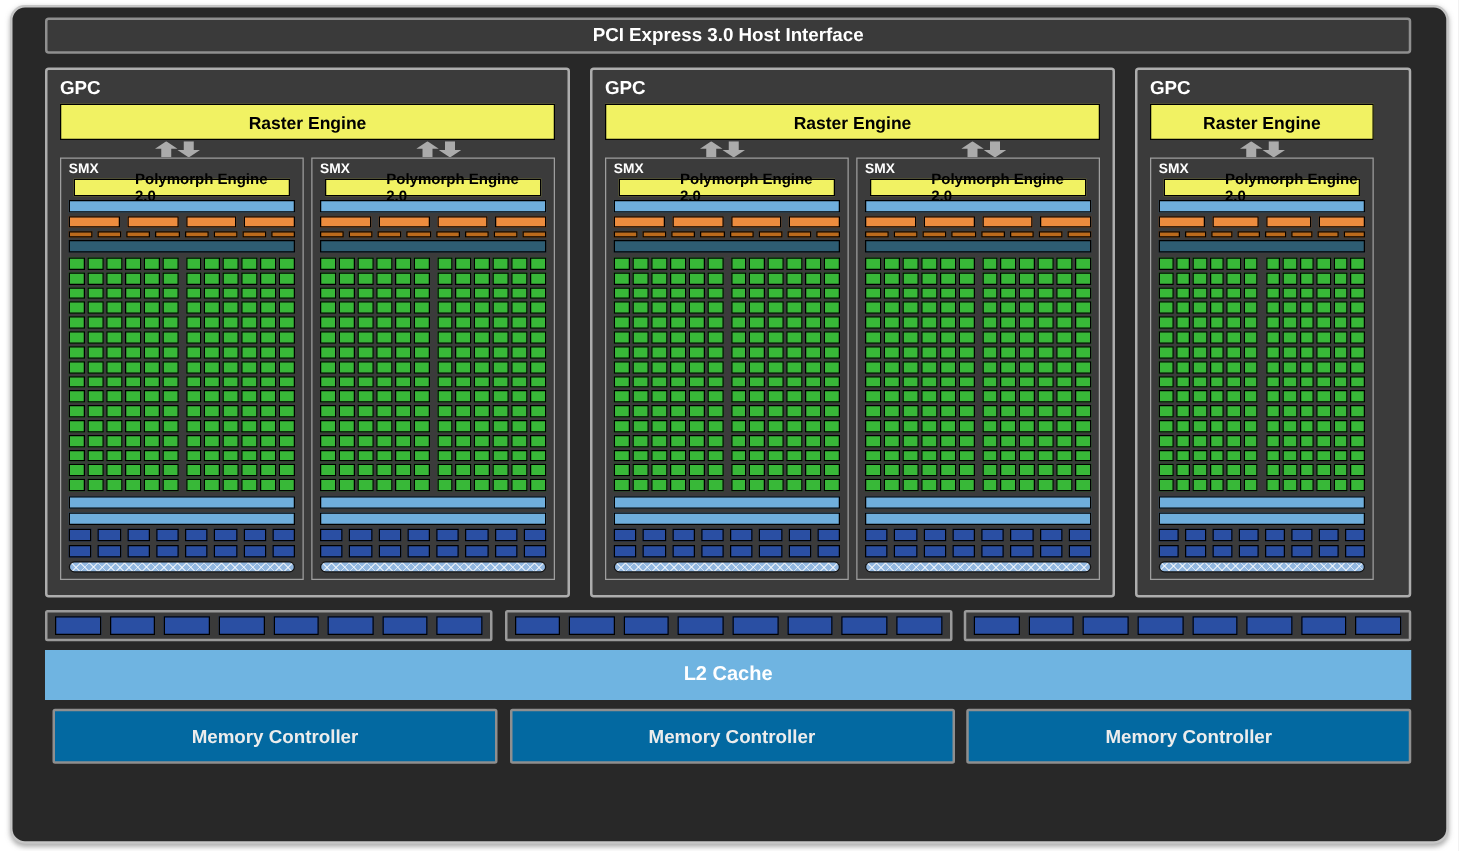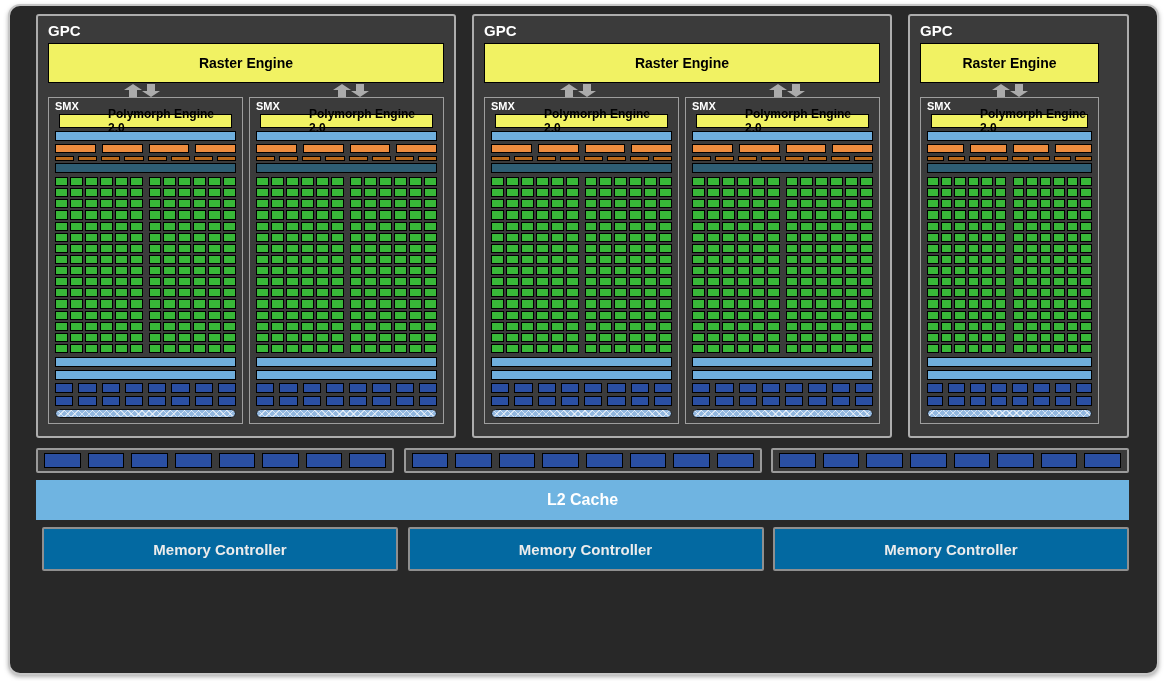--- a/index.html
+++ b/index.html
@@ -21,21 +21,21 @@
             display:flex;align-items:center;justify-content:center;
             color:#fff;font-weight:bold;font-size:15px;margin-bottom:10px;}
 
   .gpc-row{height:424px;display:flex;justify-content:space-between;margin-bottom:10px;}
   .gpc{background:var(--block-gray,#3b3b3b);border:2px solid #adadad;border-radius:3px;
        padding:4px 10px 12px 10px;display:flex;flex-direction:column;}
   .gpc.wide{width:420px;}
   .gpc.narrow{width:221px;padding-right:28px;}
   .gpc-label{color:#fff;font-weight:bold;font-size:15px;height:23px;line-height:21px;}
 
-  .raster{height:40px;background:var(--accent-yellow,#f1f263);border:1px solid #000;
+  .raster{height:29px;background:var(--accent-yellow,#f1f263);border:1px solid #000;
           color:#000;font-weight:bold;font-size:14px;
           display:flex;align-items:center;justify-content:center;flex:none;}
 
   .arrows-row{height:14px;display:flex;gap:22px;flex:none;}
   .arrow-cell{flex:1;display:flex;align-items:center;justify-content:center;
               color:var(--arrow-gray,#ababab);}
 
   .smx-row{flex:1;display:flex;gap:6px;}
   .smx{flex:1;background:var(--block-gray,#3b3b3b);border:1px solid #9e9e9e;
        display:flex;flex-direction:column;padding:2px 6px 5px;}
@@ -81,20 +81,23 @@
   .mc-row{height:44px;display:flex;justify-content:space-between;padding-left:6px;}
   .mc{width:356px;background:#0369a1;border:2px solid #8f8f8f;border-radius:2px;
       display:flex;align-items:center;justify-content:center;
       color:#ececec;font-weight:bold;font-size:15px;}
 </style>
 </head>
 <body>
 
 <div class="die">
 
+  <div class="pci-bar">
+    <span>PCI Express 3.0 Host Interface</span>
+  </div>
 
 
   <div class="gpc-row" id="gpc-row">
       <div class="gpc wide">
         <div class="gpc-label">GPC</div>
         <div class="raster">Raster Engine</div>
         <div class="arrows-row">
           <div class="arrow-cell">
             <svg width="36" height="13" viewBox="0 0 36 13">
               <polygon points="9,0 18,6 13,6 13,13 5,13 5,6 0,6" fill="currentColor"></polygon>

